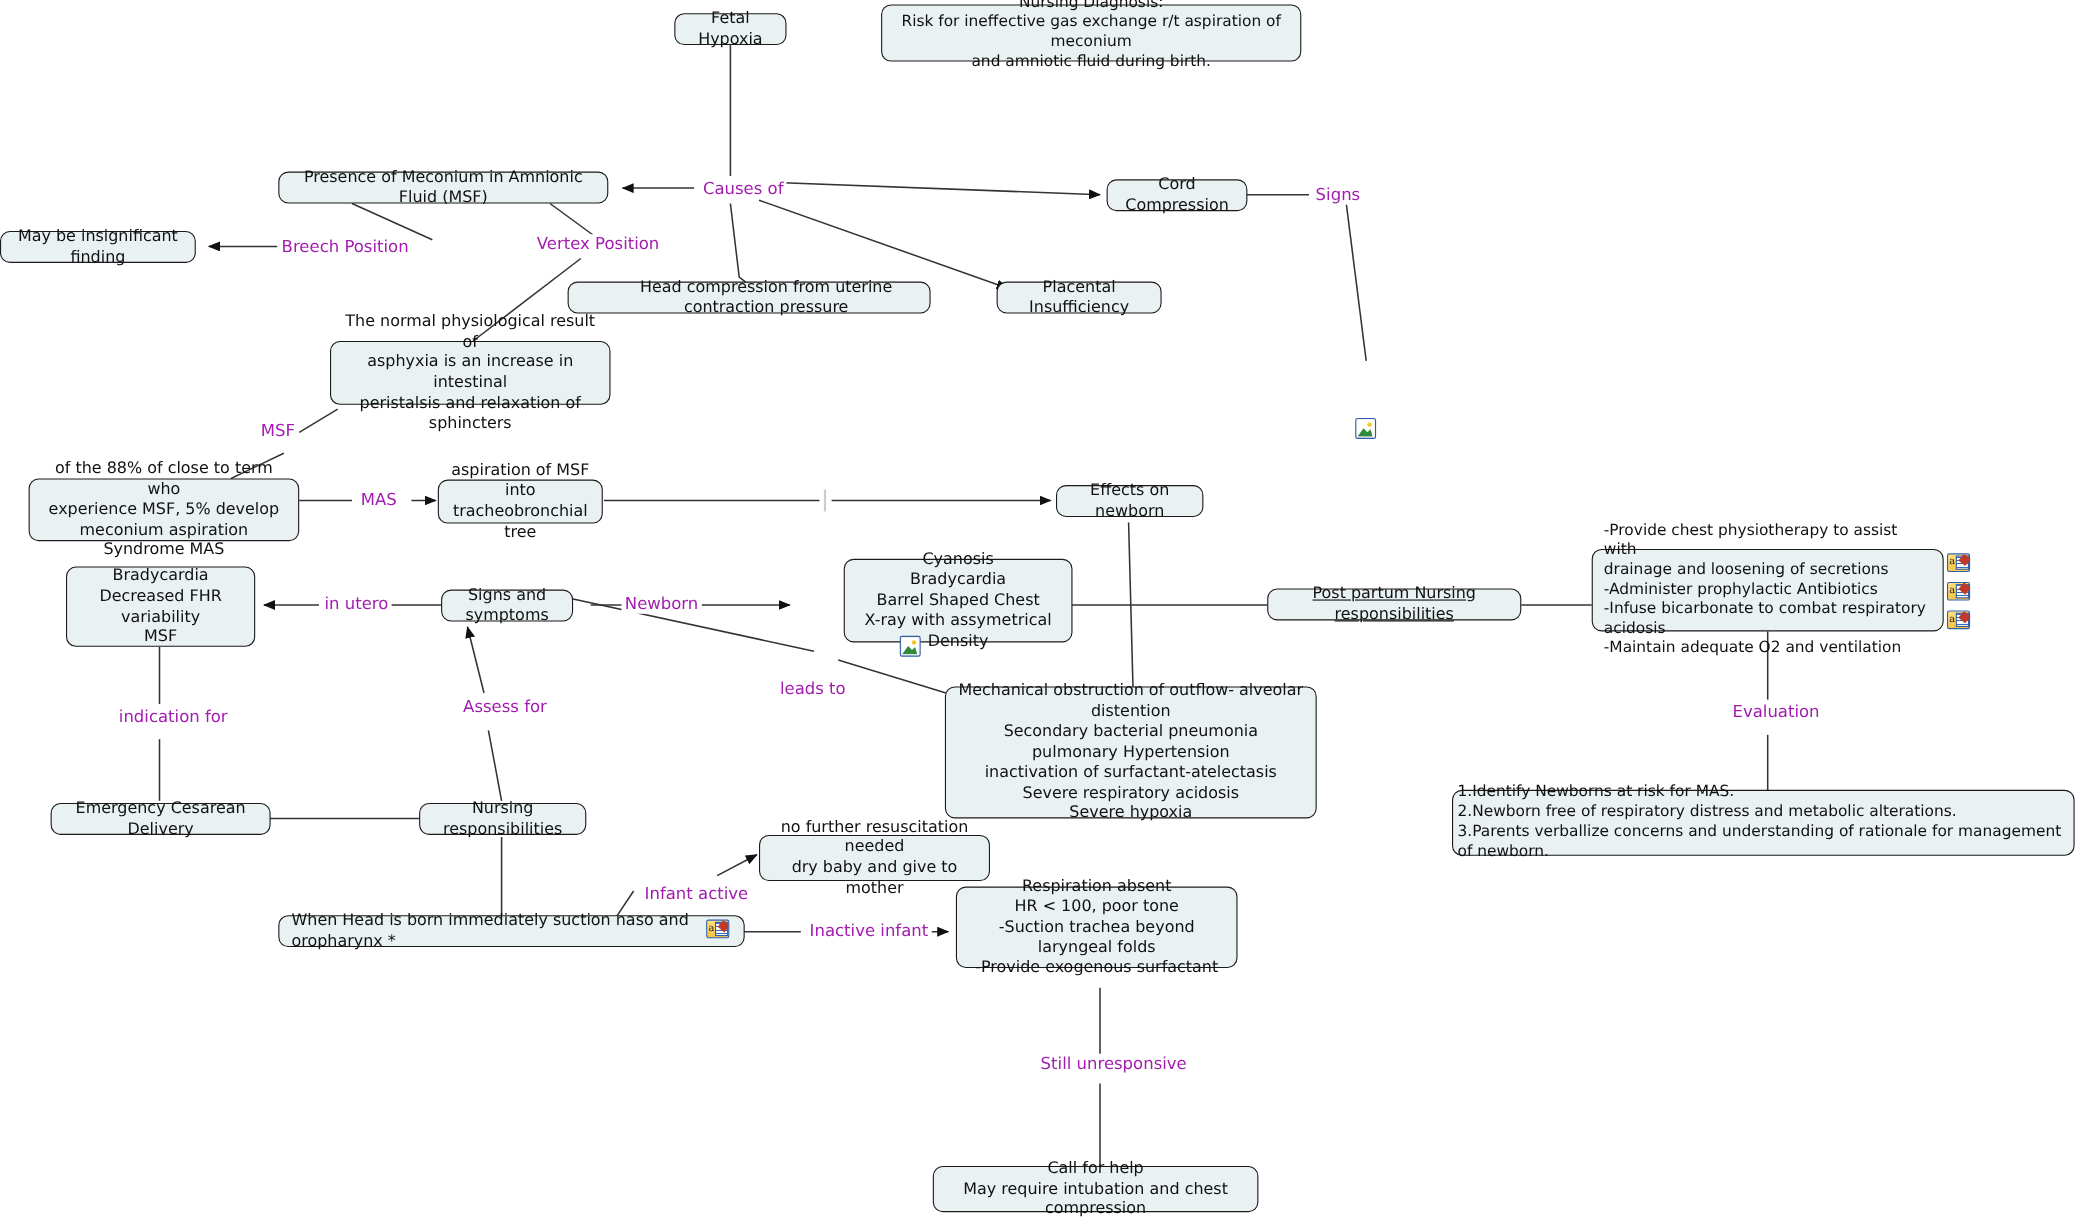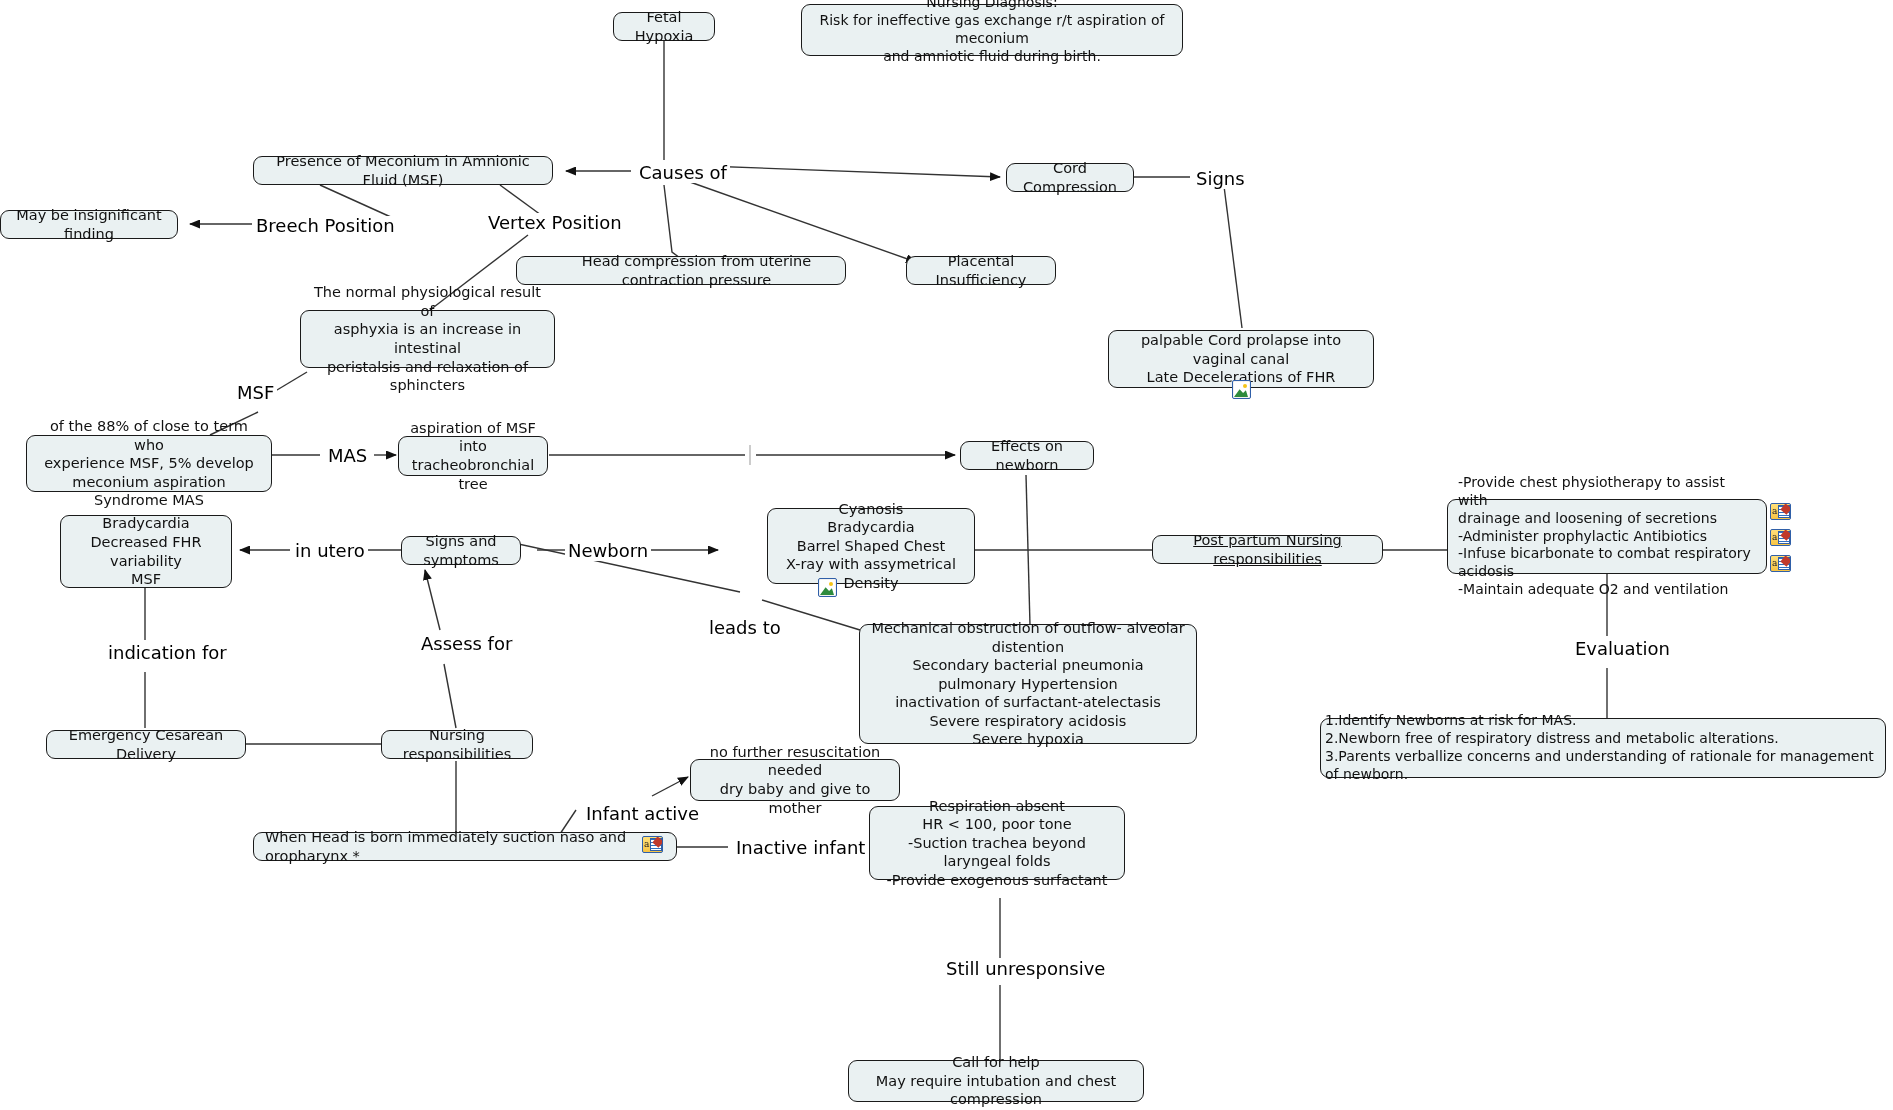--- a/index.html
+++ b/index.html
@@ -19,22 +19,22 @@
     display:flex;
     align-items:center;
     justify-content:center;
     padding:4px 9px;
     white-space:pre-line;
   }
   .node.left{ text-align:left; justify-content:flex-start; }
   .node.one{ padding:5px 11px; }
   .linklabel{
     position:absolute;
-    font-size:18px;
-    color:#000000;
+    font-size:15px;
+    color:#a21caf;
     background:#ffffff;
     white-space:nowrap;
     padding:0 3px;
     line-height:1.1;
   }
   .note-icon{
     position:absolute;
     width:21px;height:17px;
     border:1.4px solid #2f5fa8;
     border-radius:2px;
@@ -164,22 +164,20 @@
   <div class="node one" style="left:253px;top:156px;width:300px;height:29px;">Presence of Meconium in Amnionic Fluid (MSF)</div>
 
   <div class="node one" style="left:0px;top:210px;width:178px;height:29px;">May be insignificant finding</div>
 
   <div class="node one" style="left:516px;top:256px;width:330px;height:29px;padding-left:42px;">Head compression from uterine contraction pressure</div>
 
   <div class="node one" style="left:1006px;top:163px;width:128px;height:29px;">Cord Compression</div>
 
   <div class="node one" style="left:906px;top:256px;width:150px;height:29px;">Placental Insufficiency</div>
 
-  <div class="node" style="left:1108px;top:330px;width:266px;height:58px;">palpable Cord prolapse into vaginal canal
-Late Decelerations of FHR</div>
   <div class="img-icon" style="left:1232px;top:380px;">
     <div class="sky"></div>
       <div class="hill"></div>
       <div class="sun"></div>
   </div>
 
   <div class="node" style="left:300px;top:310px;width:255px;height:58px;">The normal physiological result of
 asphyxia is an increase in intestinal
 peristalsis and relaxation of sphincters</div>
 

